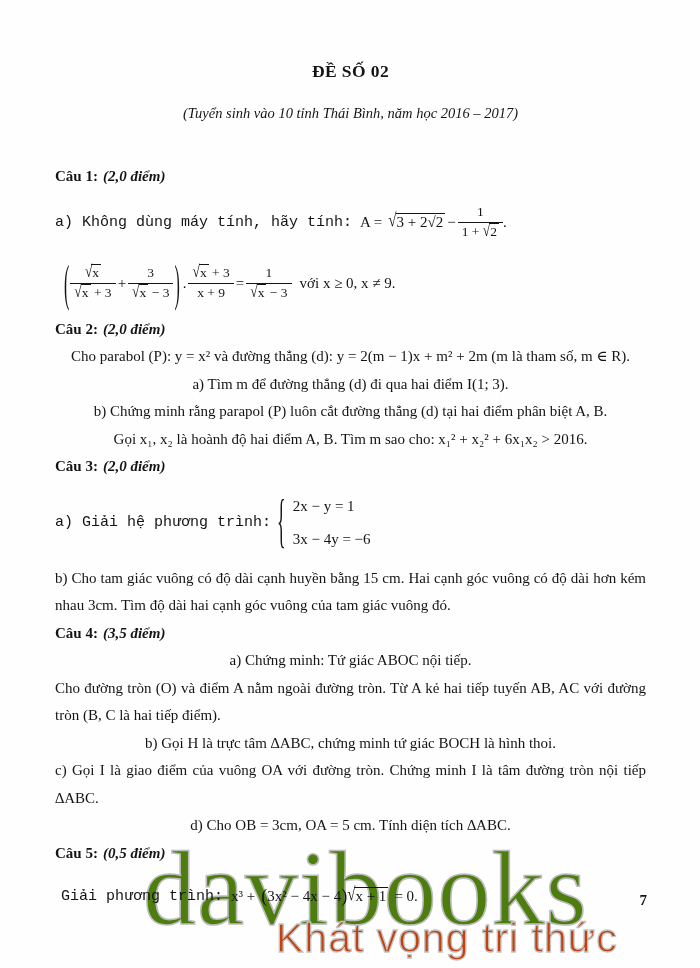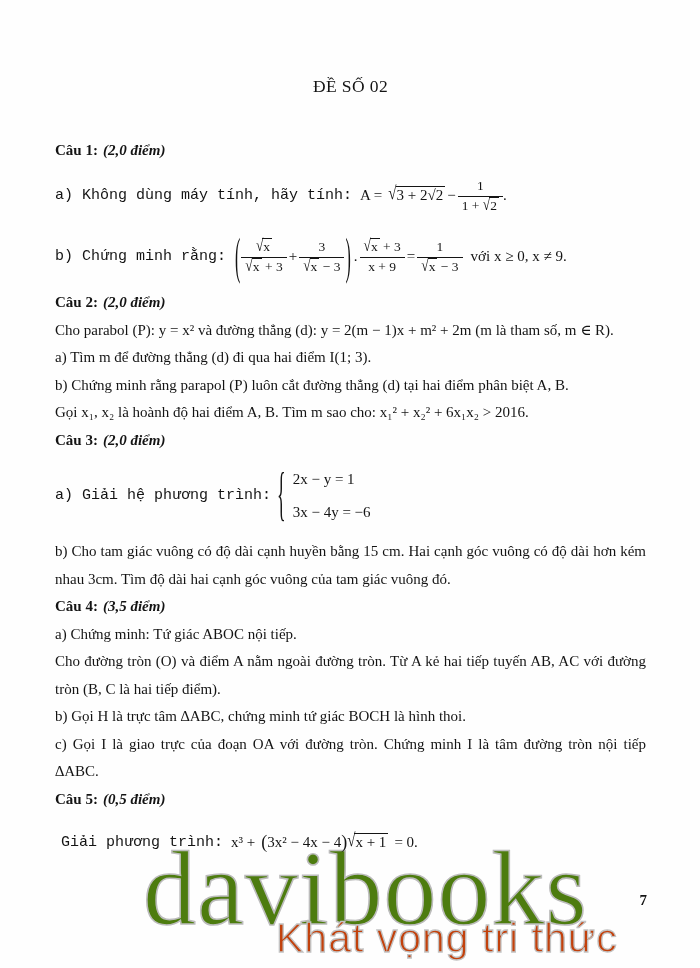--- a/index.html
+++ b/index.html
@@ -12,32 +12,32 @@
     font-family:"Liberation Serif","DejaVu Serif",serif;
     color:#141414;
   }
   .content{
     position:relative;z-index:1;
     padding:58px 54px 0 55px;
     font-size:15px;
     line-height:27.5px;
   }
   .title{
-    margin:15px;text-align:center;
-    font-size:17.5px;font-weight:400;letter-spacing:.4px;
+    margin:0;text-align:center;
+    font-size:17.5px;font-weight:700;letter-spacing:.4px;
   }
   .subtitle{
     margin:14px 0 0;text-align:center;
     font-style:italic;font-size:14.5px;
   }
   .qhead{margin:0;font-weight:700;}
   .qhead .qpoints{font-style:italic;margin-left:5px;margin-top:16px;}
   .first-q{margin-top:36px;}
   p.text{margin:0;text-align:justify;}
-  p.nojust{text-align:left;}
+  p.nojust{text-align:center;}
 
   
   .mline{display:flex;align-items:center;margin:0;}
   .mline .lead{white-space:nowrap;font-family:Liberation Mono, monospace;}
   .gap6{width:6px;flex:0 0 auto;}
   .gap8{width:8px;flex:0 0 auto;}
 
   
   .frac{display:inline-block;vertical-align:middle;text-align:center;line-height:1.25;font-size:13.5px;flex:0 0 auto;}
   .frac .num{display:block;border-bottom:1px solid #141414;padding:0 4px 1px;white-space:nowrap;}
@@ -89,41 +89,41 @@
   <div class="watermark">
     <div class="wm-brand">davibooks</div>
     <div class="wm-slogan">Khát vọng tri thức</div>
   </div>
 
   <div class="pagenum">7</div>
 
   <div class="content">
 
     <h1 class="title">ĐỀ SỐ 02</h1>
+    <div class="subtitle">(Tuyển sinh vào 10 tỉnh Thái Bình, năm học 2016 – 2017)</div>
 
     <p class="qhead first-q">
       <span class="qlabel">Câu 1:</span><span class="qpoints">(2,0 điểm)</span>
     </p>
 
     <div class="mline h-q1a">
       <span class="lead">a) Không dùng máy tính, hãy tính:</span>
       <span class="gap8"></span>
       <span>A =</span>
       <span class="gap6"></span>
       <span class="sqrt"><span class="rsym">√</span><span class="rbody">3 + 2√2</span></span>
       <span class="op">−</span>
       <span class="frac">
         <span class="num">1</span>
         <span class="den"><span>1 + </span><span class="sqrt"><span class="rsym">√</span><span class="rbody">2</span></span></span>
       </span>
       <span>.</span>
     </div>
 
     <div class="mline h-q1b">
-      <span class="lead">b) Chứng minh rằng:</span>
       <span class="gap8"></span>
       <span class="bigp">(</span>
       <span class="frac">
         <span class="num"><span class="sqrt"><span class="rsym">√</span><span class="rbody">x</span></span></span>
         <span class="den"><span class="sqrt"><span class="rsym">√</span><span class="rbody">x</span></span><span> + 3</span></span>
       </span>
       <span class="op">+</span>
       <span class="frac">
         <span class="num">3</span>
         <span class="den"><span class="sqrt"><span class="rsym">√</span><span class="rbody">x</span></span><span> − 3</span></span>
@@ -164,21 +164,22 @@
       </span>
     </div>
     <p class="text">b) Cho tam giác vuông có độ dài cạnh huyền bằng 15 cm. Hai cạnh góc vuông có độ dài hơn kém nhau 3cm. Tìm độ dài hai cạnh góc vuông của tam giác vuông đó.</p>
 
     <p class="qhead">
       <span class="qlabel">Câu 4:</span><span class="qpoints">(3,5 điểm)</span>
     </p>
     <p class="text nojust">a) Chứng minh: Tứ giác ABOC nội tiếp.</p>
     <p class="text">Cho đường tròn (O) và điểm A nằm ngoài đường tròn. Từ A kẻ hai tiếp tuyến AB, AC với đường tròn (B, C là hai tiếp điểm).</p>
     <p class="text nojust">b) Gọi H là trực tâm ∆ABC, chứng minh tứ giác BOCH là hình thoi.</p>
-    <p class="text">c) Gọi I là giao trực của đoạn OA với đường tròn. Chứng minh I là tâm đường tròn nội tiếp ∆ABC.</p>
+    <p class="text">c) Gọi I là giao điểm của vuông OA với đường tròn. Chứng minh I là tâm đường tròn nội tiếp ∆ABC.</p>
+    <p class="text nojust">d) Cho OB = 3cm, OA = 5 cm. Tính diện tích ∆ABC.</p>
 
     <p class="qhead">
       <span class="qlabel">Câu 5:</span><span class="qpoints">(0,5 điểm)</span>
     </p>
     <div class="mline h-q5">
       <span class="gap6"></span>
       <span class="lead">Giải phương trình:</span>
       <span class="gap8"></span>
       <span>x³ +</span>
       <span class="gap6"></span>

